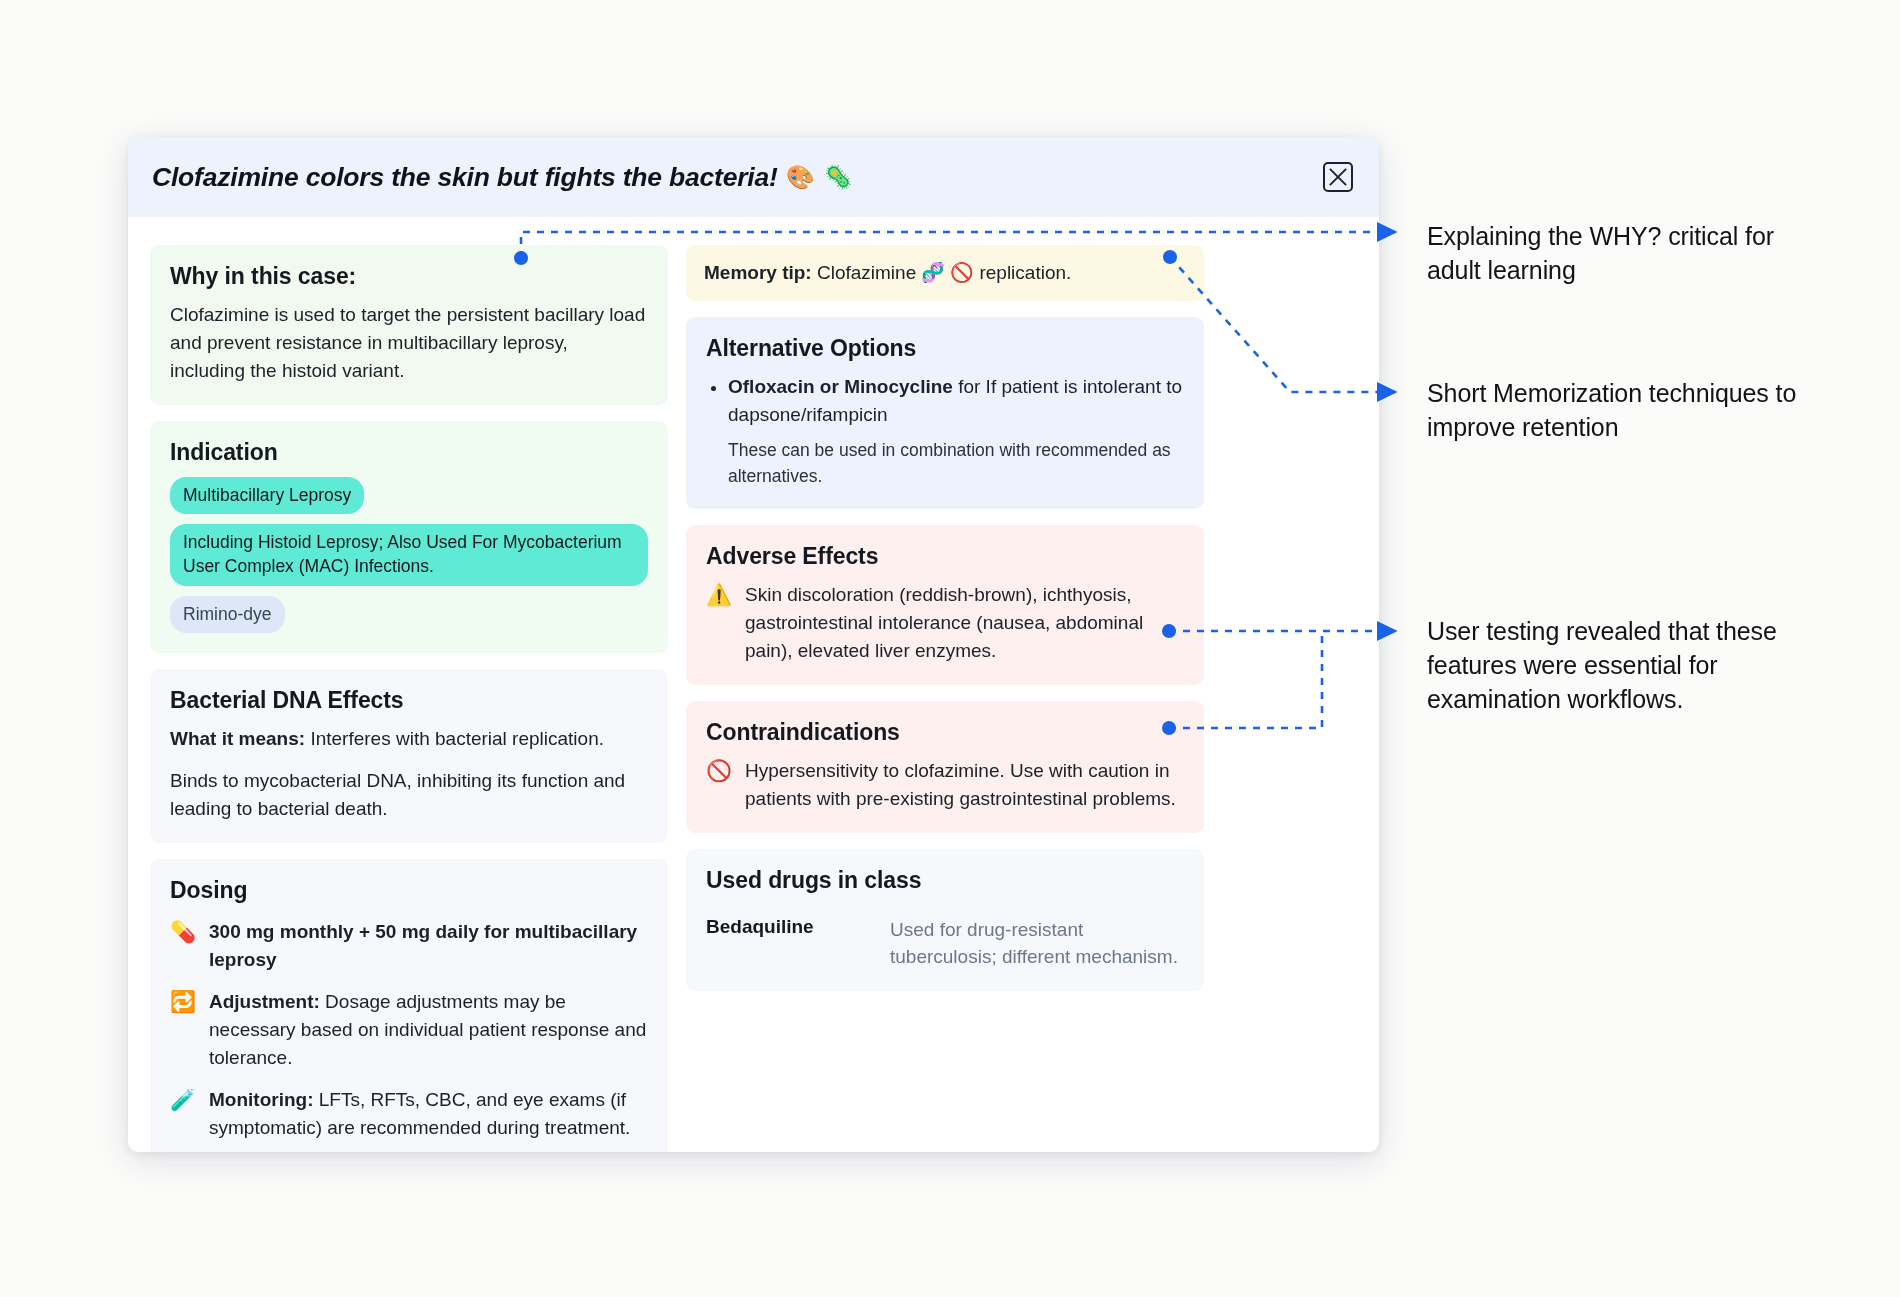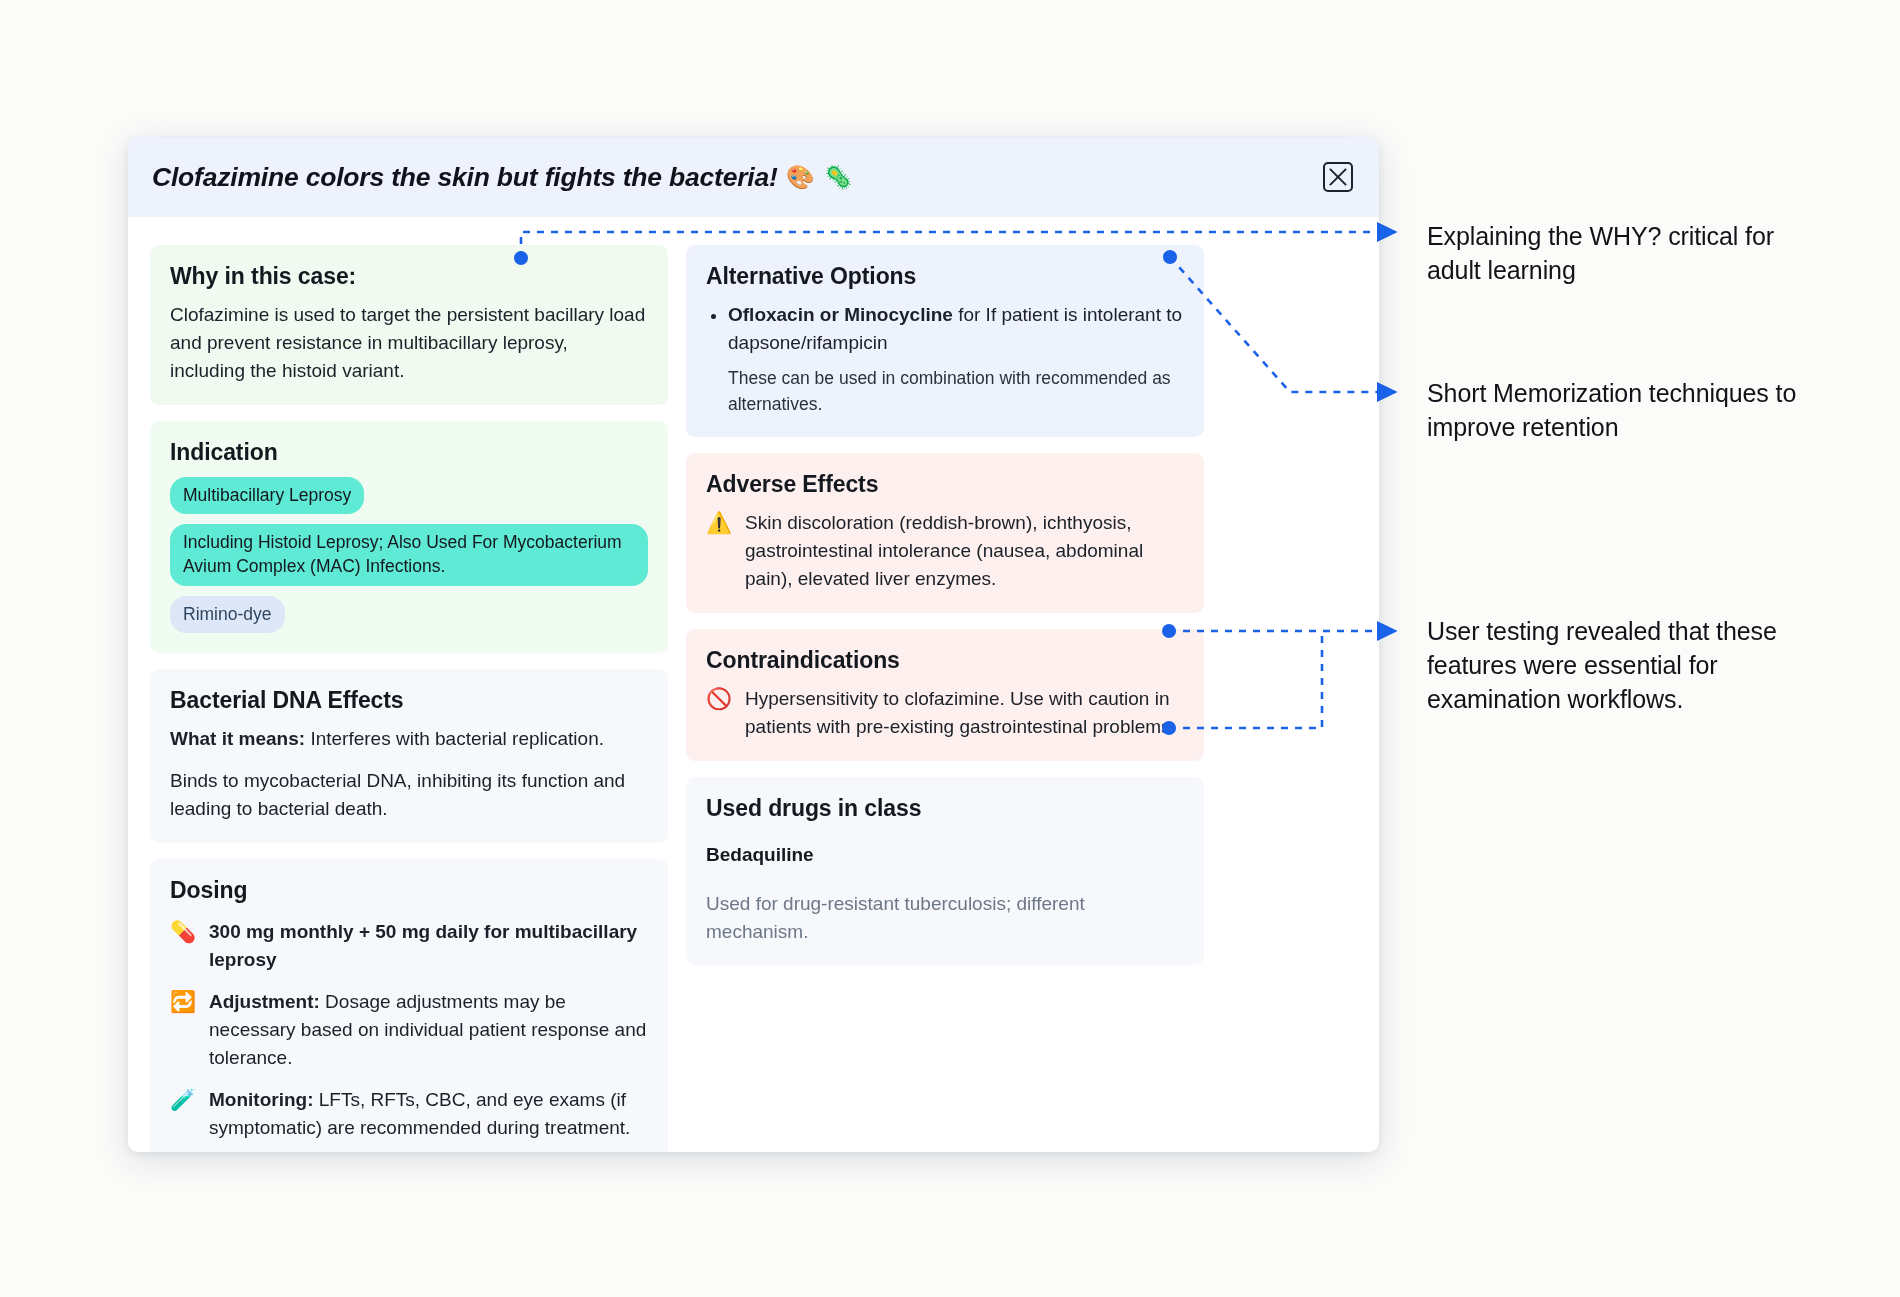--- a/index.html
+++ b/index.html
@@ -146,21 +146,21 @@
   .bullet-list li::marker { font-size: 18px; }
   .sub-note {
     font-size: 17.5px;
     line-height: 1.5;
     color: #2b313c;
     margin-top: 8px;
     margin-left: 22px;
   }
 
   
-  .drug-row { display: flex; gap: 24px; margin-top: 22px; align-items: flex-start; flex-direction: column; }
+  .drug-row { display: flex; gap: 24px; margin-top: 22px; align-items: flex-start; }
   .drug-name { font-size: 19px; font-weight: bold; color: #14181f; width: 160px; flex: none; }
   .drug-desc { font-size: 19px; line-height: 1.45; color: #6d7787; }
 
   
   .annotation {
     position: absolute;
     font-size: 25px;
     line-height: 1.35;
     color: #111318;
     letter-spacing: -0.1px;
@@ -196,21 +196,21 @@
     <div class="col" id="col-left">
 
       <div class="card card-green">
         <h3>Why in this case:</h3>
         <p>Clofazimine is used to target the persistent bacillary load and prevent resistance in multibacillary leprosy, including the histoid variant.</p>
       </div>
 
       <div class="card card-greenB">
         <h3>Indication</h3>
         <span class="chip">Multibacillary Leprosy</span>
-        <span class="chip chip-wide">Including Histoid Leprosy; Also Used For Mycobacterium Avium Complex (MAC) Infections.</span>
+        <span class="chip chip-wide">Including Histoid Leprosy; Also Used For Mycobacterium User Complex (MAC) Infections.</span>
         <span class="chip chip-blue">Rimino-dye</span>
       </div>
 
       <div class="card card-grey">
         <h3>Bacterial DNA Effects</h3>
         <p>
           <b>What it means:</b>
           <span>Interferes with bacterial replication.</span>
         </p>
         <p>Binds to mycobacterial DNA, inhibiting its function and leading to bacterial death.</p>
@@ -240,20 +240,29 @@
             <b>Monitoring:</b>
             <span>LFTs, RFTs, CBC, and eye exams (if symptomatic) are recommended during treatment.</span>
           </div>
         </div>
       </div>
 
     </div>
 
     <div class="col" id="col-right">
 
+      <div class="card card-yellow">
+        <p>
+          <b>Memory tip:</b>
+          <span>Clofazimine</span>
+          <span>🧬</span>
+          <span>🚫</span>
+          <span>replication.</span>
+        </p>
+      </div>
 
       <div class="card card-blue">
         <h3>Alternative Options</h3>
         <ul class="bullet-list">
           <li>
             <b>Ofloxacin or Minocycline</b>
             <span>for If patient is intolerant to dapsone/rifampicin</span>
           </li>
         </ul>
         <div class="sub-note">These can be used in combination with recommended as alternatives.</div>

